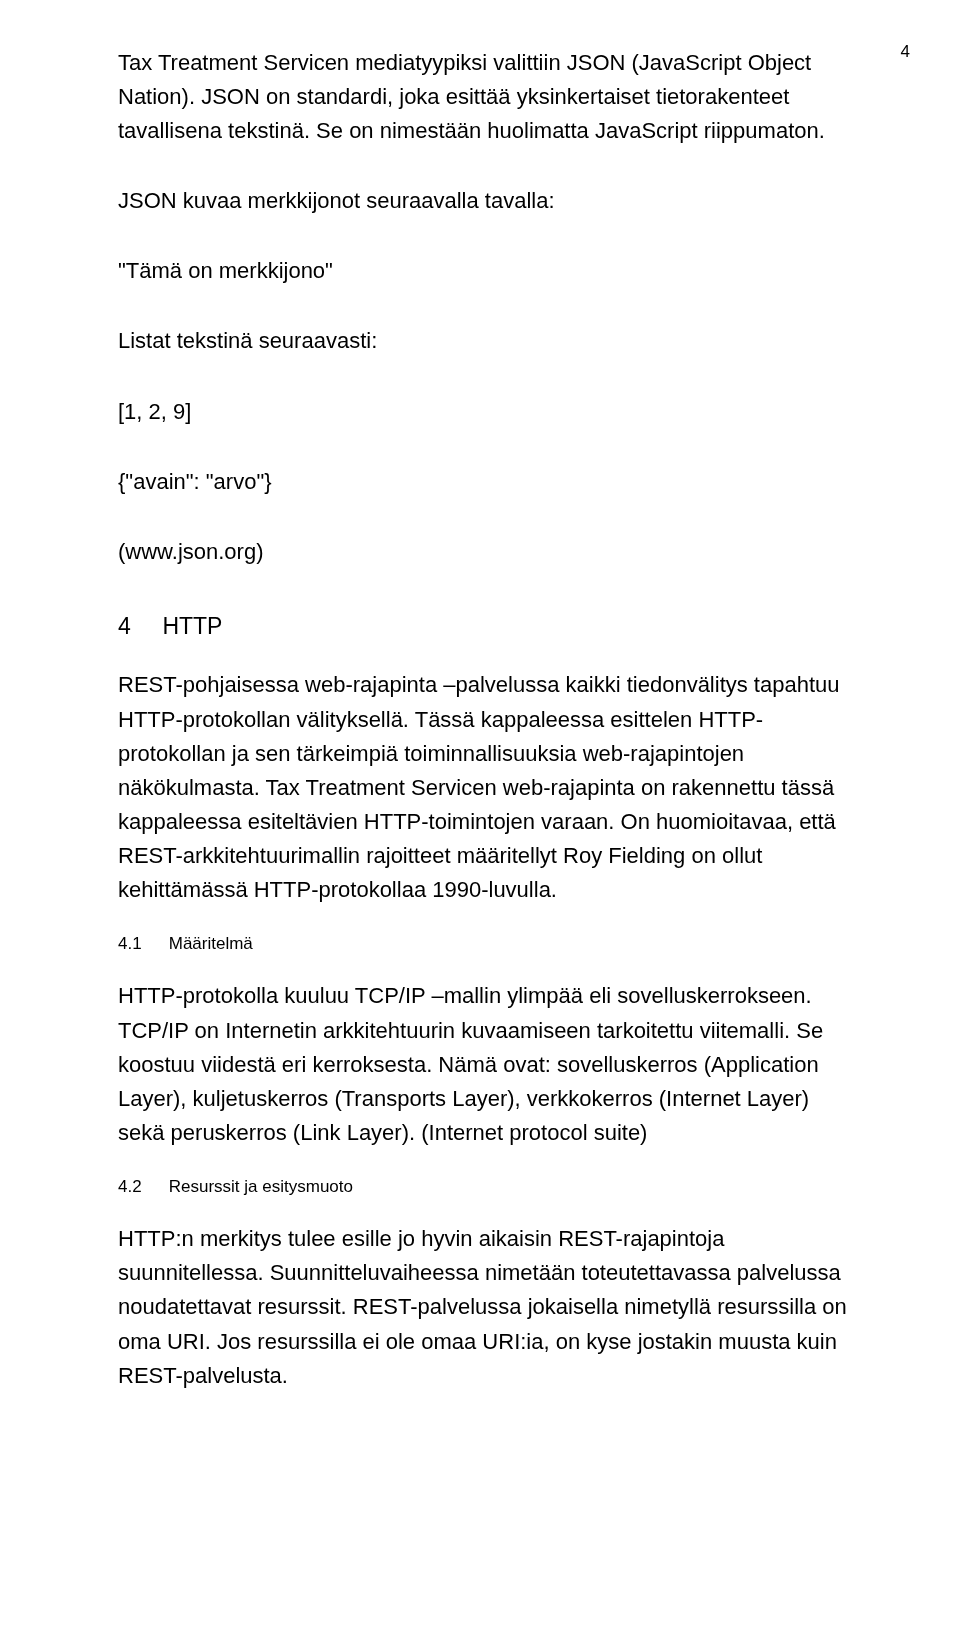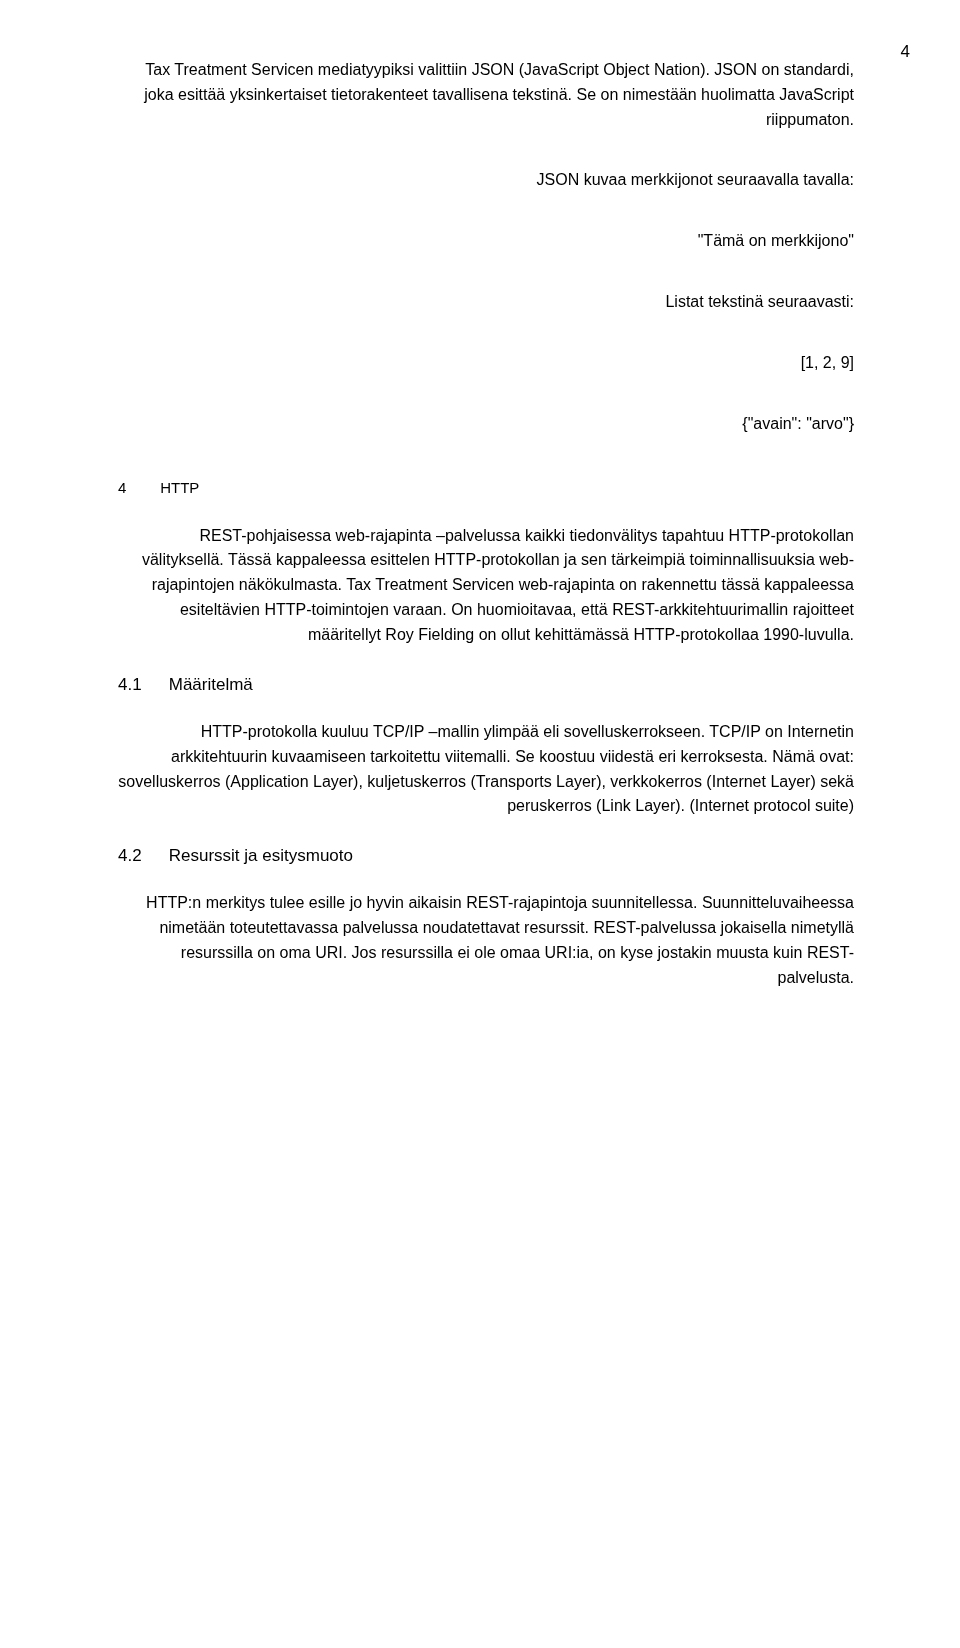--- a/index.html
+++ b/index.html
@@ -16,29 +16,29 @@
     padding: 46px 106px 60px 118px;
     position: relative;
   }
   .page-number {
     position: absolute;
     top: 42px;
     right: 50px;
     font-size: 17px;
   }
   p.body {
-    font-size: 16px;
+    font-size: 22px;
     line-height: 1.55;
-    margin: 12px 0 24px 0;
-    text-align: right;
+    margin: 0 0 24px 0;
+    text-align: left;
   }
   p.gap-small { margin-bottom: 18px; }
   p.gap-big   { margin-bottom: 36px; }
   .sec-heading {
-    font-size: 15px;
+    font-size: 23px;
     line-height: 1.55;
     margin: 40px 0 24px 0;
   }
   .sec-heading .num { display: inline-block; min-width: 38px; }
   .sub-heading {
     font-size: 17px;
     line-height: 1.55;
     margin: 20px 0 22px 0;
   }
   .sub-heading .num { display: inline-block; min-width: 46px; }
@@ -55,20 +55,21 @@
   <p class="body gap-big">JSON kuvaa merkkijonot seuraavalla tavalla:</p>
 
   <p class="body gap-big">"Tämä on merkkijono"</p>
 
   <p class="body gap-big">Listat tekstinä seuraavasti:</p>
 
   <p class="body gap-big">[1, 2, 9]</p>
 
   <p class="body gap-big">{"avain": "arvo"}</p>
 
+  <p class="body gap-big">(www.json.org)</p>
 
   <div class="sec-heading">
     <span class="num">4</span>
     <span>HTTP</span>
   </div>
 
   <p class="body">REST-pohjaisessa web-rajapinta –palvelussa kaikki tiedonvälitys tapahtuu HTTP-protokollan välityksellä. Tässä kappaleessa esittelen HTTP-protokollan ja sen tärkeimpiä toiminnallisuuksia web-rajapintojen näkökulmasta. Tax Treatment Servicen web-rajapinta on rakennettu tässä kappaleessa esiteltävien HTTP-toimintojen varaan. On huomioitavaa, että REST-arkkitehtuurimallin rajoitteet määritellyt Roy Fielding on ollut kehittämässä HTTP-protokollaa 1990-luvulla.</p>
 
   <div class="sub-heading">
     <span class="num">4.1</span>

